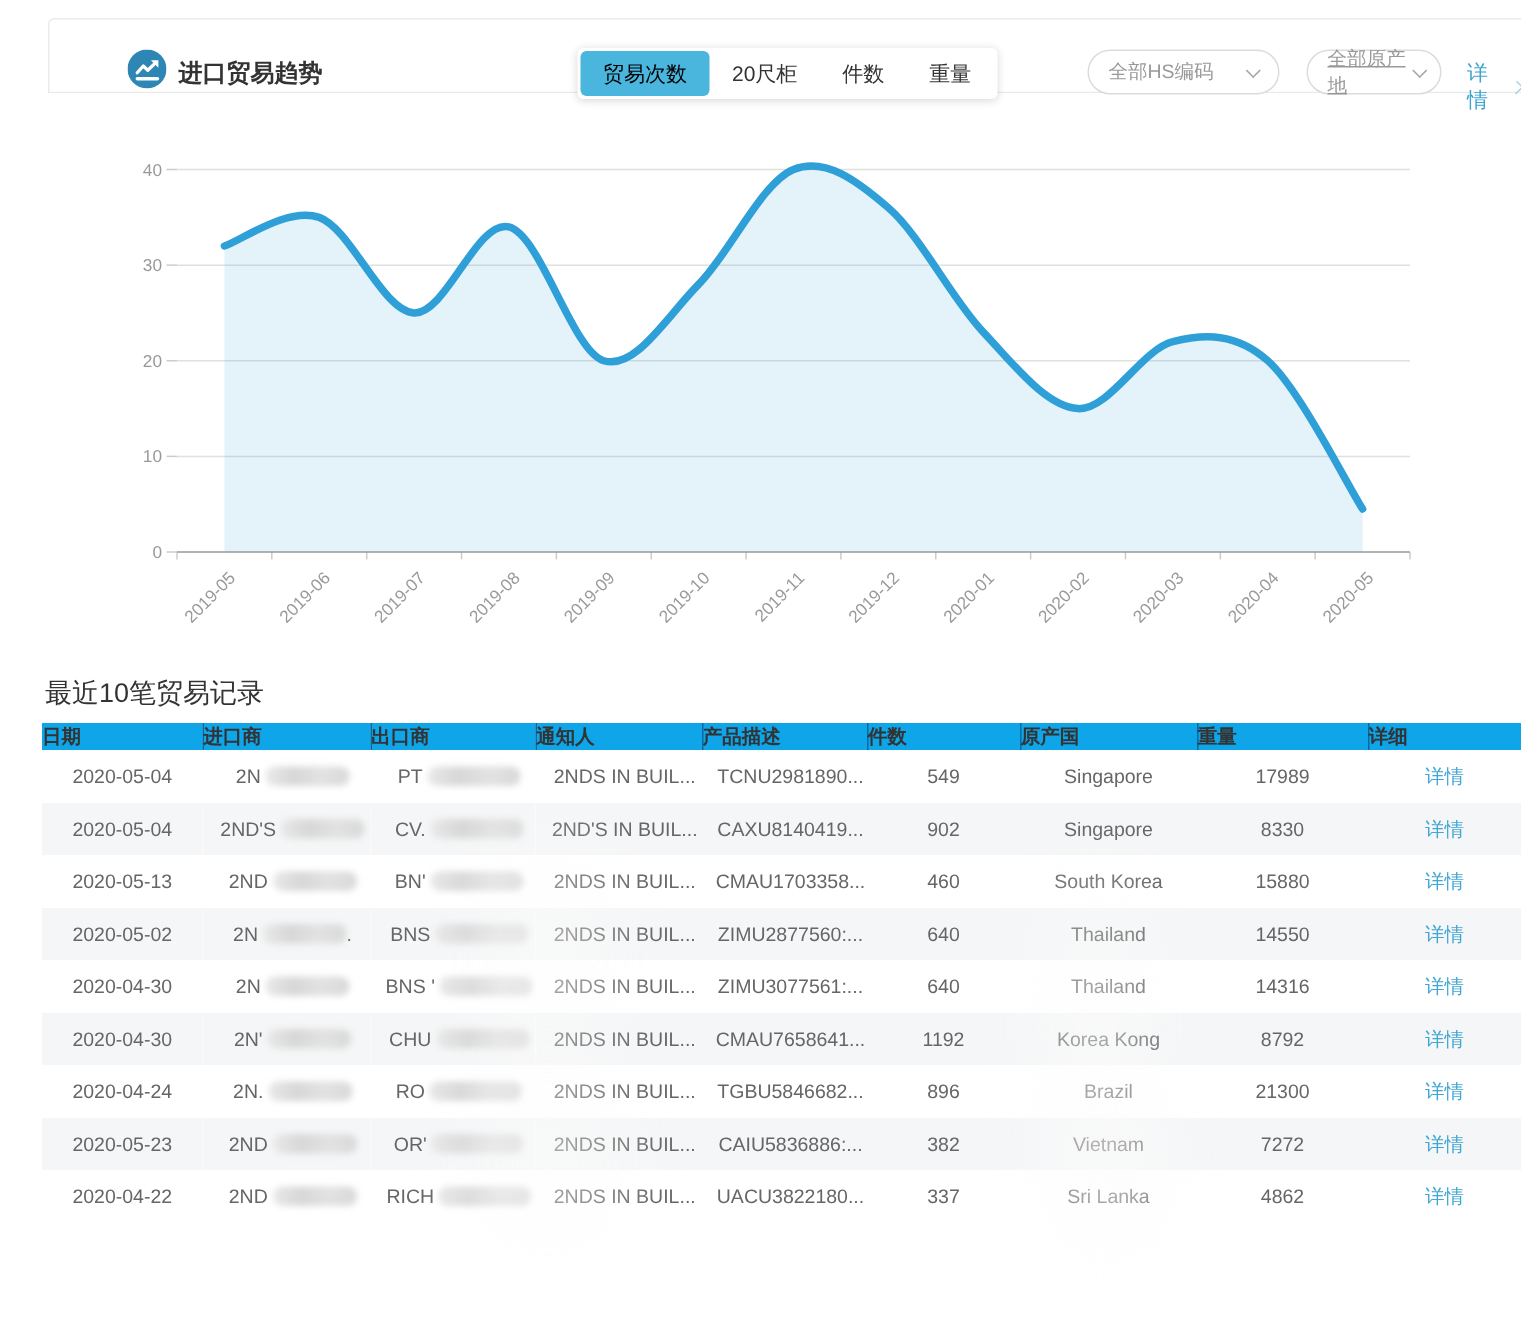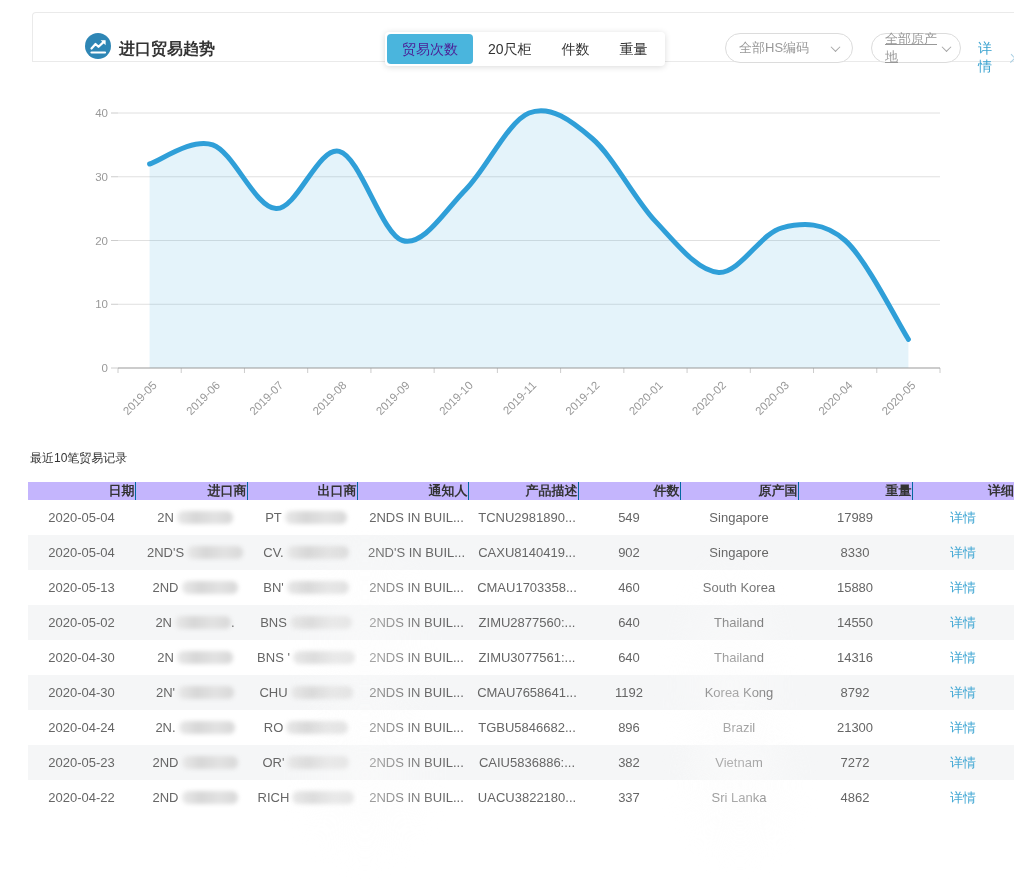--- a/index.html
+++ b/index.html
@@ -20,21 +20,21 @@
     position:absolute; left:86px; top:26px; font-size:16px; font-weight:bold; color:#333;
   }
   .tab-group {
     position:absolute; left:352px; top:19px; height:34px; display:flex; align-items:center;
     background:#fff; border-radius:4px; box-shadow:0 1px 6px rgba(0,0,0,0.15); padding:0 2px;
   }
   .tab {
     height:30px; line-height:30px; padding:0 15px; font-size:14px; color:#333;
     border-radius:4px; cursor:pointer; white-space:nowrap;
   }
-  .tab.active { background:#4ab5dd; color:#4c1d95; }
+  .tab.active { background:#4ab5dd; color:#000000; }
   .dropdown {
     position:absolute; top:20px; height:30px; border:1px solid #dcdcdc; border-radius:16px;
     background:#fff; display:flex; align-items:center; justify-content:space-between;
     padding:0 13px; font-size:13px; color:#999; cursor:pointer;
   }
   .dd-hs { left:692px; width:128px; }
   .dd-origin { left:838px; width:90px; padding-right:10px;text-decoration:underline; }
   .chevron-down {
     width:7px; height:7px; border-right:1px solid #a6a6a6; border-bottom:1px solid #a6a6a6;
     transform:rotate(45deg) translate(-1px,-1px); display:inline-block; flex:none; margin-left:6px;
@@ -46,27 +46,27 @@
   .chevron-right {
     width:7px; height:7px; border-top:1px solid #a9cfe3; border-right:1px solid #a9cfe3;
     transform:rotate(45deg); display:inline-block; margin-left:6px;
   }
 
   
   .chart-wrap { position:absolute; left:0; top:70px; width:1014px; height:365px; }
   .axis-lbl { font-size:11.5px; fill:#999; font-family:"Liberation Sans","DejaVu Sans",sans-serif; }
 
   
-  .section-title { position:absolute; left:30px; top:450px; font-size:12px; color:#333; }
+  .section-title { position:absolute; left:30px; top:450px; font-size:18px; color:#333; }
   .trade-table {
     position:absolute; left:28px; top:482px; width:986px;
     border-collapse:collapse; table-layout:fixed; font-size:13px;
   }
   .trade-table th {
-    height:16px; background:#c4b5fd; color:#333; font-weight:600; font-size:13px; text-align:right;
+    height:16px; background:#0ea5e9; color:#333; font-weight:600; font-size:13px; text-align:left;
   }
   .trade-table th + th { border-left:1px solid #0369a1; }
   .trade-table td { height:35px; color:#666; text-align:center; overflow:hidden; white-space:nowrap; }
   .trade-table tbody tr:nth-child(even) { background:#f5f6f7; }
   .td-left { text-align:right; padding-left:8px; }
   .detail-link { color:#41a7d4; text-decoration:none; cursor:pointer; }
   .blur-block {
     display:inline-block; height:13px; border-radius:6px; vertical-align:middle;
     background:linear-gradient(90deg,#e9e9e9,#d7d7d7,#e2e2e2,#d9d9d9);
     filter:blur(2px); margin-left:3px; margin-top:-2px;

